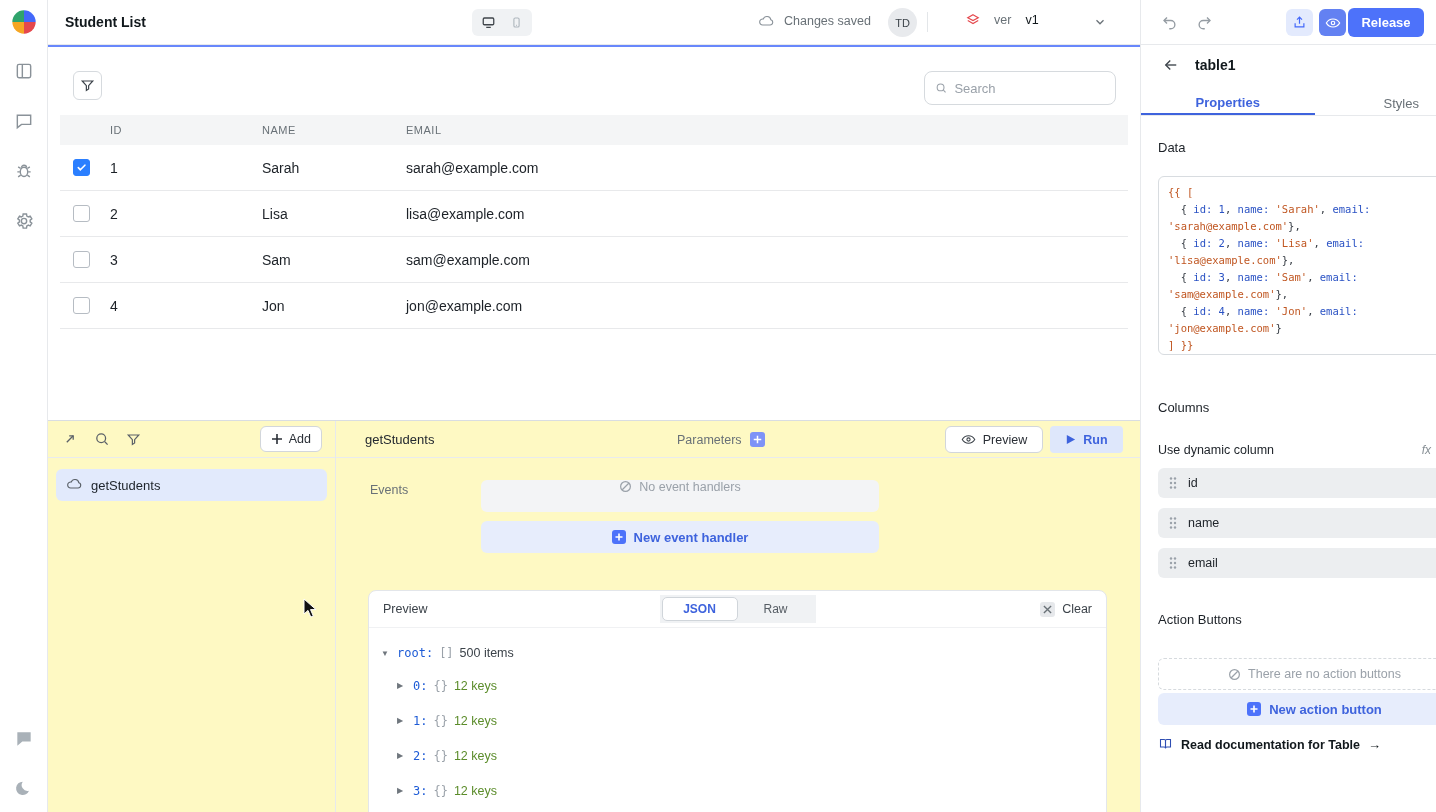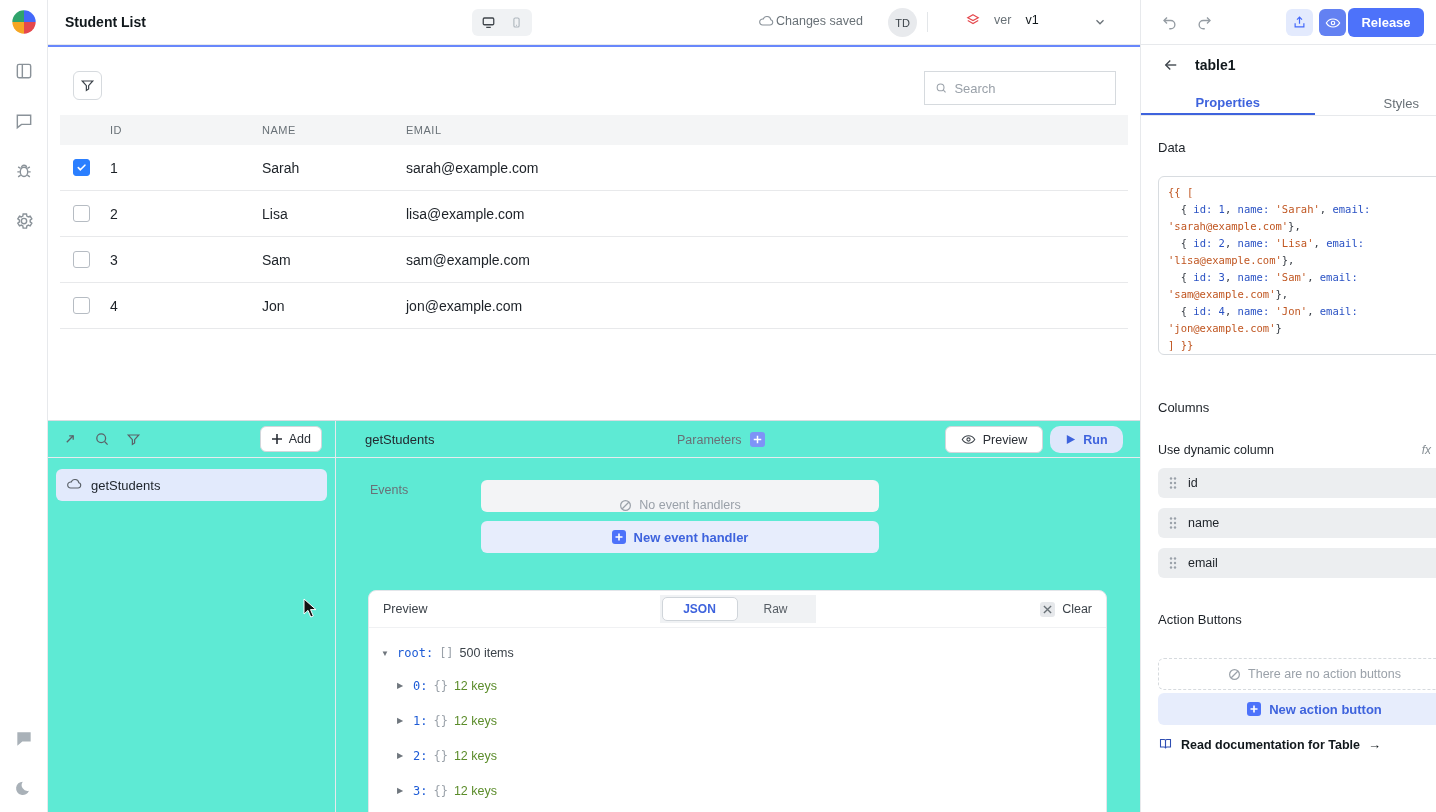--- a/index.html
+++ b/index.html
@@ -12,79 +12,79 @@
   .logo{position:absolute;left:10px;top:8px;width:28px;height:28px}
   .rail-icons{position:absolute;top:60px;left:0;width:48px;display:flex;flex-direction:column;align-items:center;gap:28px}
   .rail-bottom{position:absolute;bottom:12px;left:0;width:48px;display:flex;flex-direction:column;align-items:center;gap:28px}
   .ricon{width:22px;height:22px;display:flex;align-items:center;justify-content:center}
 
   
   .topbar{position:absolute;left:48px;top:0;width:1388px;height:45px;background:#fff;border-bottom:1px solid #e7e9ec;z-index:5}
   .app-title{position:absolute;left:17px;top:14px;font-size:14px;font-weight:bold;color:#11181c}
   .seg{position:absolute;left:424px;top:9px;height:27px;background:#f0f2f4;border-radius:6px;display:flex;align-items:center;padding:0 4px;gap:4px}
   .segbtn{width:24px;height:21px;display:flex;align-items:center;justify-content:center;border-radius:4px}
-  .saved{position:absolute;left:710px;top:13px;display:flex;align-items:center;gap:2px;font-size:12.5px;color:#697177}
+  .saved{position:absolute;left:710px;top:13px;display:flex;align-items:center;gap:10px;font-size:12.5px;color:#697177}
   .avatar{position:absolute;left:840px;top:8px;width:29px;height:29px;border-radius:50%;background:#e8eaed;color:#3c434a;
     font-size:11px;font-weight:normal;display:flex;align-items:center;justify-content:center}
   .hdr-div{position:absolute;left:879px;top:12px;width:1px;height:20px;background:#e3e6e9}
   .ver{position:absolute;left:918px;top:13px;display:flex;align-items:center;gap:14px;font-size:12.5px}
   .ver .vlbl{color:#697177}.ver .vval{color:#11181c}
   .chev{position:absolute;left:1045px;top:15px}
   .right-sep{position:absolute;left:1092px;top:0;width:1px;height:44px;background:#e7e9ec}
   .hbtn{position:absolute;top:12px;width:20px;height:20px;display:flex;align-items:center;justify-content:center}
   .sqbtn{position:absolute;top:9px;width:27px;height:27px;border-radius:6px;display:flex;align-items:center;justify-content:center}
   .share-btn{left:1238px;background:#e3eafd}
   .eye-btn{left:1271px;background:#6381f2}
   .release-btn{position:absolute;left:1300px;top:8px;width:76px;height:29px;background:#4d72fa;color:#fff;border-radius:6px;
     font-size:13px;font-weight:600;display:flex;align-items:center;justify-content:center}
 
   
   .canvas{position:absolute;left:48px;top:45px;width:1092px;height:375px;background:#fff}
   .canvas-topline{position:absolute;left:0;top:0;width:100%;height:2px;background:#4d72fa;opacity:.85}
   .widget{position:absolute;left:12px;top:15px;width:1068px;height:352px;background:#fff}
   .filter-btn{position:absolute;left:13px;top:11px;width:29px;height:29px;border:1px solid #d6dade;border-radius:6px;
     display:flex;align-items:center;justify-content:center;background:#fff}
-  .search{position:absolute;right:12px;top:11px;width:192px;height:30px;border:1px solid #d6dade;border-radius:0;
+  .search{position:absolute;right:12px;top:11px;width:192px;height:30px;border:1px solid #d6dade;border-radius:8px;
     display:flex;align-items:center;gap:7px;padding:16px 10px;background:#fff}
   .search input{border:none;outline:none;width:100%;font-size:13px;color:#3c434a;background:transparent}
   .search input::placeholder{color:#9aa1a9}
   .thead{position:absolute;left:0;top:55px;width:100%;height:30px;background:#f4f5f6}
   .th{position:absolute;top:9px;font-size:11px;font-weight:500;color:#697177;letter-spacing:.5px}
   .th-id{left:50px}.th-name{left:202px}.th-email{left:346px}
   .tbody{position:absolute;left:0;top:85px;width:100%}
   .trow{position:relative;height:46px;border-bottom:1px solid #e8e9eb}
   .checkbox{position:absolute;left:13px;top:14px;width:17px;height:17px;border:1.5px solid #b6bcc3;border-radius:3px;background:#fff;
     display:flex;align-items:center;justify-content:center}
   .checkbox.checked{background:#2b7fff;border-color:#2b7fff}
   .tcell{position:absolute;top:15px;font-size:14px;color:#1c2127}
   .cell-id{left:50px}.cell-name{left:202px}.cell-email{left:346px}
 
   
-  .qpanel{position:absolute;left:48px;top:420px;width:1092px;height:392px;border-top:1px solid #d9dde2;background:#5eead4;display:flex}
+  .qpanel{position:absolute;left:48px;top:420px;width:1092px;height:392px;border-top:1px solid #d9dde2;background:#fef9c3;display:flex}
   .qlist{width:288px;border-right:1px solid #e7e9ec;position:relative;flex:none}
   .qlist-header{height:37px;border-bottom:1px solid #e9ebee;display:flex;align-items:center;padding:0 13px;gap:15px}
   .qh-icon{width:17px;height:17px;display:flex;align-items:center;justify-content:center}
   .add-btn{margin-left:auto;height:26px;padding:0 10px;border:1px solid #d2d6db;border-radius:6px;display:flex;align-items:center;gap:6px;
     font-size:12.5px;color:#2a2f36;background:#fff}
   .qitem{margin:11px 8px 0 8px;height:32px;background:#e2eafc;border-radius:6px;display:flex;align-items:center;padding:0 10px;gap:9px;
     font-size:13px;color:#1d232a}
 
   .qeditor{flex:1;position:relative}
   .qe-header{height:37px;border-bottom:1px solid #e9ebee;position:relative}
   .qe-title{position:absolute;left:29px;top:11px;font-size:13px;color:#232930}
   .params-lbl{position:absolute;left:341px;top:12px;font-size:12.5px;color:#697177}
   .param-add{position:absolute;left:414px;top:11px;width:15px;height:15px;background:#7e93f7;border-radius:3px;
     display:flex;align-items:center;justify-content:center}
   .preview-btn{position:absolute;left:609px;top:5px;width:98px;height:27px;border:1px solid #d2d6db;border-radius:6px;background:#fff;
     display:flex;align-items:center;justify-content:center;gap:7px;font-size:12.5px;color:#2a2f36}
-  .run-btn{position:absolute;left:714px;top:5px;width:73px;height:27px;background:#dee7fb;border-radius:10px;
+  .run-btn{position:absolute;left:714px;top:5px;width:73px;height:27px;background:#dee7fb;border-radius:4px;
     display:flex;align-items:center;justify-content:center;gap:7px;font-size:12.5px;font-weight:600;color:#3e63dd}
   .events-lbl{position:absolute;left:34px;top:62px;font-size:12.5px;color:#697177}
   .events-col{position:absolute;left:145px;top:59px;width:398px}
-  .no-events{height:32px;background:#f3f4f6;border-radius:6px;display:flex;align-items:flex-end;justify-content:center;gap:7px;
+  .no-events{height:32px;background:#f3f4f6;border-radius:6px;display:flex;align-items:flex-start;justify-content:center;gap:7px;
     font-size:12.5px;color:#9aa1a9}
   .new-event{margin-top:9px;width:100%;height:32px;background:#e7edfc;border-radius:6px;display:flex;align-items:center;justify-content:center;
     gap:8px;font-size:13px;font-weight:600;color:#3e63dd}
 
   .pvbox{position:absolute;left:32px;top:169px;width:739px;height:223px;border:1px solid #e3e6ea;border-radius:8px 8px 0 0;
     background:#fff;overflow:hidden}
   .pv-header{height:37px;display:flex;align-items:center;padding:0 14px;position:relative;border-bottom:1px solid #f0f1f3}
   .pv-title{font-size:12.5px;color:#3c434a}
   .pv-toggle{position:absolute;left:50%;top:4px;transform:translateX(-50%);height:28px;background:#f0f2f4;border-radius:0;
     display:flex;align-items:center;padding:0 2px}

